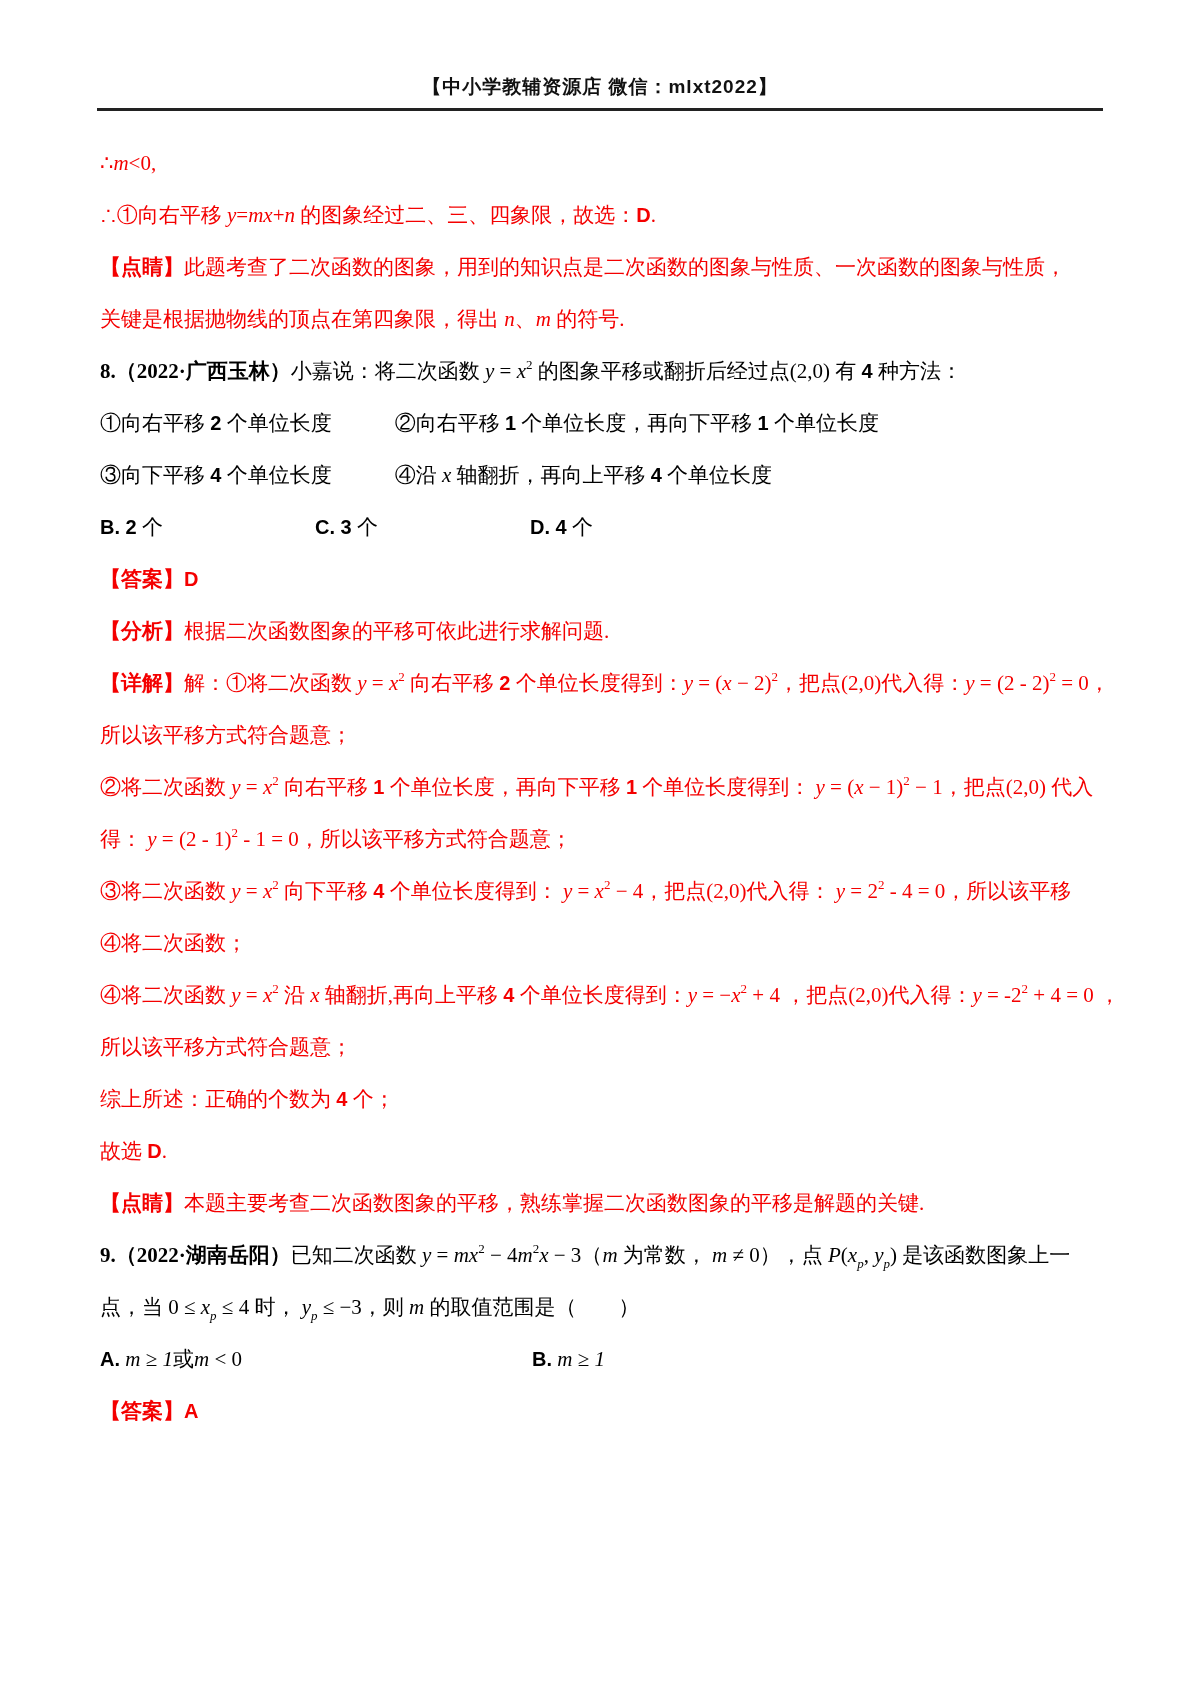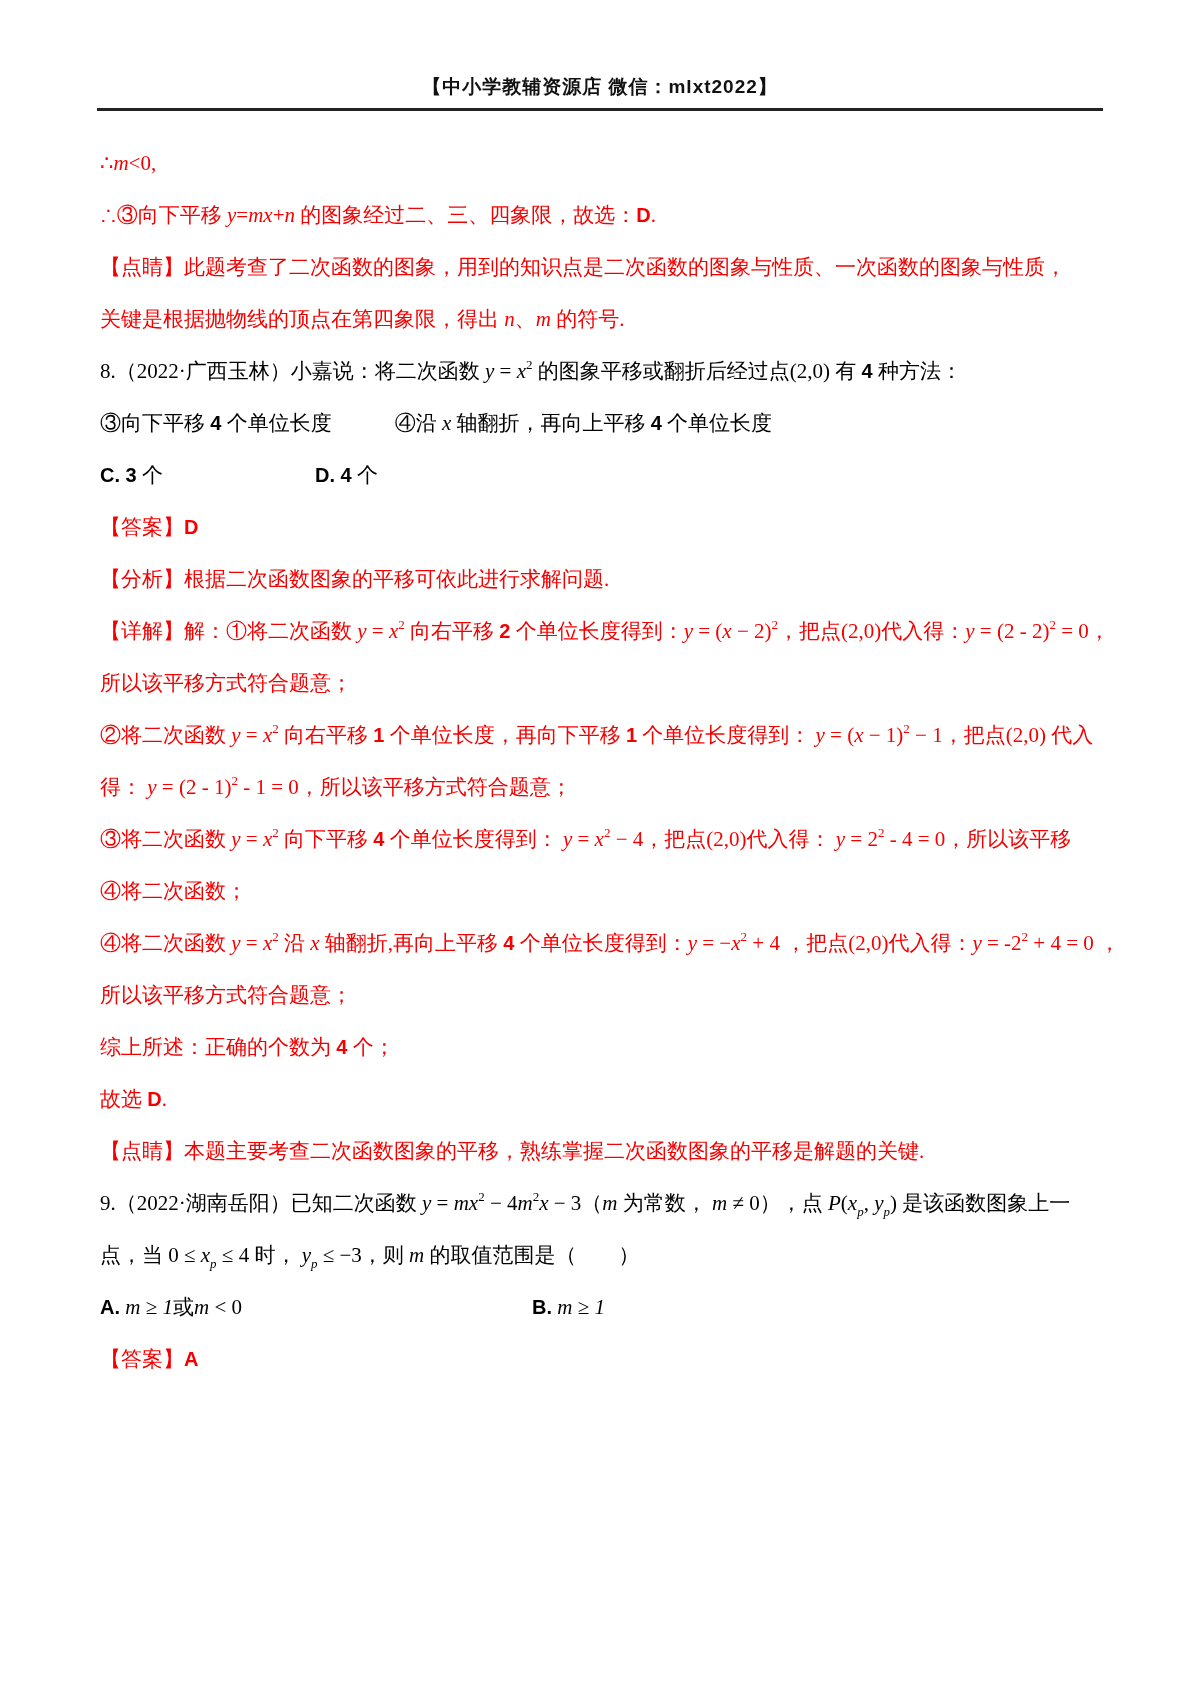--- a/index.html
+++ b/index.html
@@ -36,43 +36,45 @@
     font-size: 21px;
   }
   .line {
     line-height: 52px;
     height: 52px;
     white-space: nowrap;
   }
   .c-red  { color: var(--red, #f40000); }
   .c-black{ color: var(--ink, #000000); }
   .s-m   { font-style: italic; }
-  .s-b   { font-weight: normal; }
+  .s-b   { font-weight: bold; }
   .s-n   { font-weight: bold; font-family: "Liberation Sans", "DejaVu Sans", sans-serif; font-size: 20px; }
   .s-sup { font-size: 13px; position: relative; top: -9px; font-style: normal; }
   .s-sub { font-size: 13px; position: relative; top: 6px; font-style: italic; }
   .opts { display: flex; }
   .opts .opt { flex: 0 0 auto; }
   .opts-4 .opt { width: 215px; }
   .opts-2 .opt { width: 432px; }
 </style>
 </head>
 <body>
 
 <div class="page">
   <div class="header">【中小学教辅资源店 微信：mlxt2022】</div>
   <div class="rule"></div>
   <div class="content">
       <div class="line c-red"><span>∴</span><span class="s-m">m</span><span>&lt;0,</span></div>
-      <div class="line c-red"><span>∴③向下平移 </span><span class="s-m">y</span><span>=</span><span class="s-m">mx</span><span>+</span><span class="s-m">n</span><span> 的图象经过二、三、四象限，故选：</span><span class="s-n">D</span><span>.</span></div>
+      <div class="line c-red"><span>∴①向右平移 </span><span class="s-m">y</span><span>=</span><span class="s-m">mx</span><span>+</span><span class="s-m">n</span><span> 的图象经过二、三、四象限，故选：</span><span class="s-n">D</span><span>.</span></div>
       <div class="line c-red"><span class="s-b">【点睛】</span><span>此题考查了二次函数的图象，用到的知识点是二次函数的图象与性质、一次函数的图象与性质，</span></div>
       <div class="line c-red"><span>关键是根据抛物线的顶点在第四象限，得出 </span><span class="s-m">n</span><span>、</span><span class="s-m">m</span><span> 的符号.</span></div>
       <div class="line c-black"><span class="s-b">8.（2022·广西玉林）</span><span>小嘉说：将二次函数 </span><span class="s-m">y</span><span> = </span><span class="s-m">x</span><span class="s-sup">2</span><span> 的图象平移或翻折后经过点(2,0) 有 </span><span class="s-n">4</span><span> 种方法：</span></div>
+      <div class="line c-black"><span>①向右平移 </span><span class="s-n">2</span><span> 个单位长度</span><span>　　　</span><span>②向右平移 </span><span class="s-n">1</span><span> 个单位长度，再向下平移 </span><span class="s-n">1</span><span> 个单位长度</span></div>
       <div class="line c-black"><span>③向下平移 </span><span class="s-n">4</span><span> 个单位长度</span><span>　　　</span><span>④沿 </span><span class="s-m">x</span><span> 轴翻折，再向上平移 </span><span class="s-n">4</span><span> 个单位长度</span></div>
       <div class="line c-black opts opts-4">
+        <div class="opt"><span class="s-n">B. 2</span><span> 个</span></div>
         <div class="opt"><span class="s-n">C. 3</span><span> 个</span></div>
         <div class="opt"><span class="s-n">D. 4</span><span> 个</span></div>
       </div>
       <div class="line c-red"><span class="s-b">【答案】</span><span class="s-n">D</span></div>
       <div class="line c-red"><span class="s-b">【分析】</span><span>根据二次函数图象的平移可依此进行求解问题.</span></div>
       <div class="line c-red"><span class="s-b">【详解】</span><span>解：①将二次函数 </span><span class="s-m">y</span><span> = </span><span class="s-m">x</span><span class="s-sup">2</span><span> 向右平移 </span><span class="s-n">2</span><span> 个单位长度得到：</span><span class="s-m">y</span><span> = (</span><span class="s-m">x</span><span> − 2)</span><span class="s-sup">2</span><span>，把点(2,0)代入得：</span><span class="s-m">y</span><span> = (2 - 2)</span><span class="s-sup">2</span><span> = 0，</span></div>
       <div class="line c-red"><span>所以该平移方式符合题意；</span></div>
       <div class="line c-red"><span>②将二次函数 </span><span class="s-m">y</span><span> = </span><span class="s-m">x</span><span class="s-sup">2</span><span> 向右平移 </span><span class="s-n">1</span><span> 个单位长度，再向下平移 </span><span class="s-n">1</span><span> 个单位长度得到： </span><span class="s-m">y</span><span> = (</span><span class="s-m">x</span><span> − 1)</span><span class="s-sup">2</span><span> − 1，把点(2,0) 代入</span></div>
       <div class="line c-red"><span>得： </span><span class="s-m">y</span><span> = (2 - 1)</span><span class="s-sup">2</span><span> - 1 = 0，所以该平移方式符合题意；</span></div>
       <div class="line c-red"><span>③将二次函数 </span><span class="s-m">y</span><span> = </span><span class="s-m">x</span><span class="s-sup">2</span><span> 向下平移 </span><span class="s-n">4</span><span> 个单位长度得到： </span><span class="s-m">y</span><span> = </span><span class="s-m">x</span><span class="s-sup">2</span><span> − 4，把点(2,0)代入得： </span><span class="s-m">y</span><span> = 2</span><span class="s-sup">2</span><span> - 4 = 0，所以该平移</span></div>

